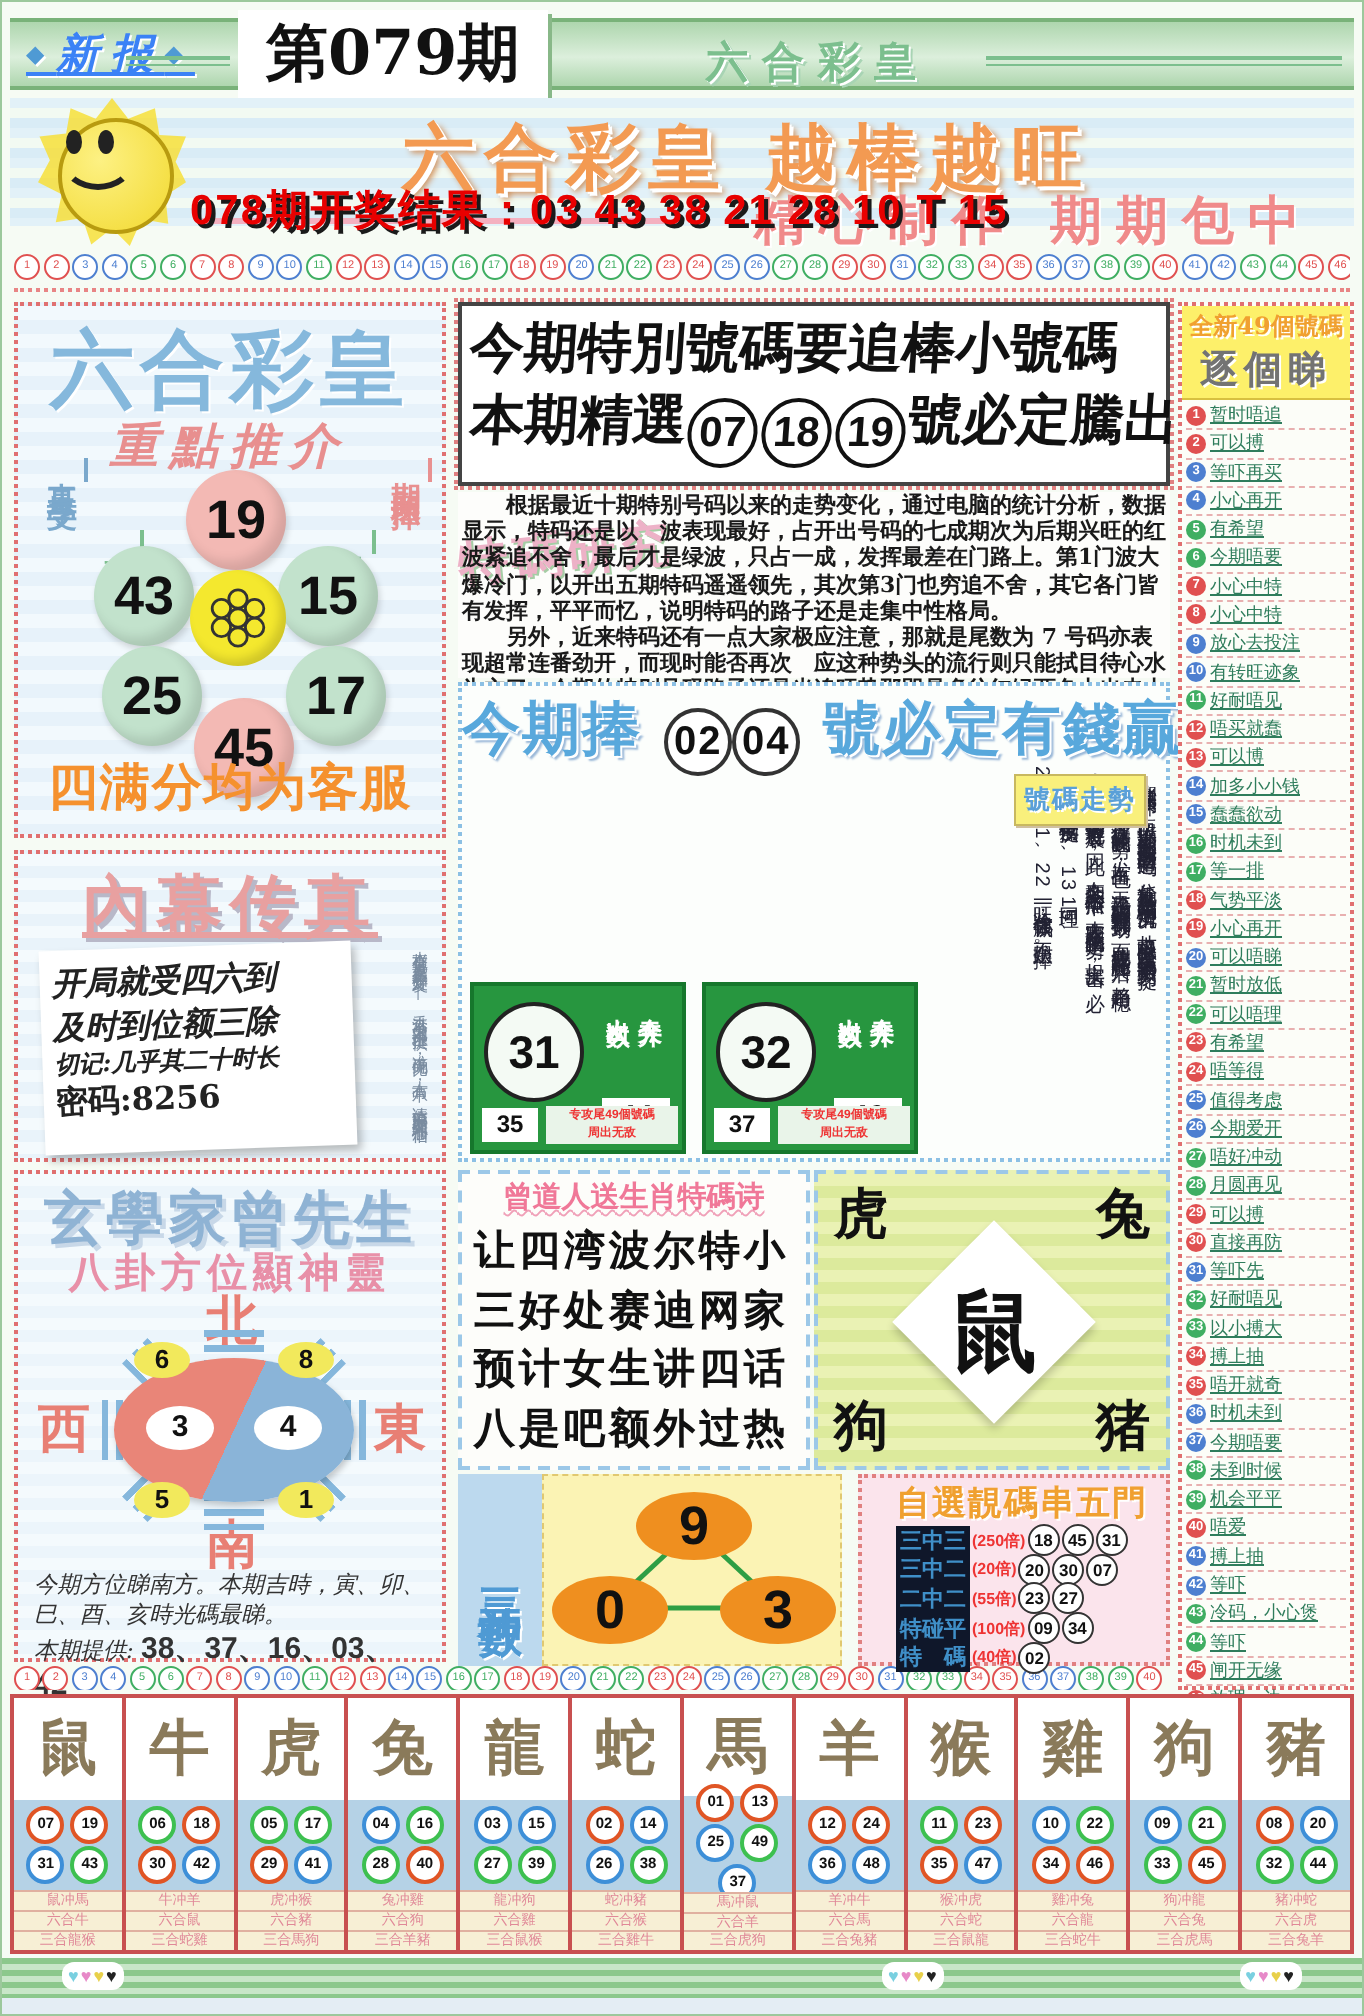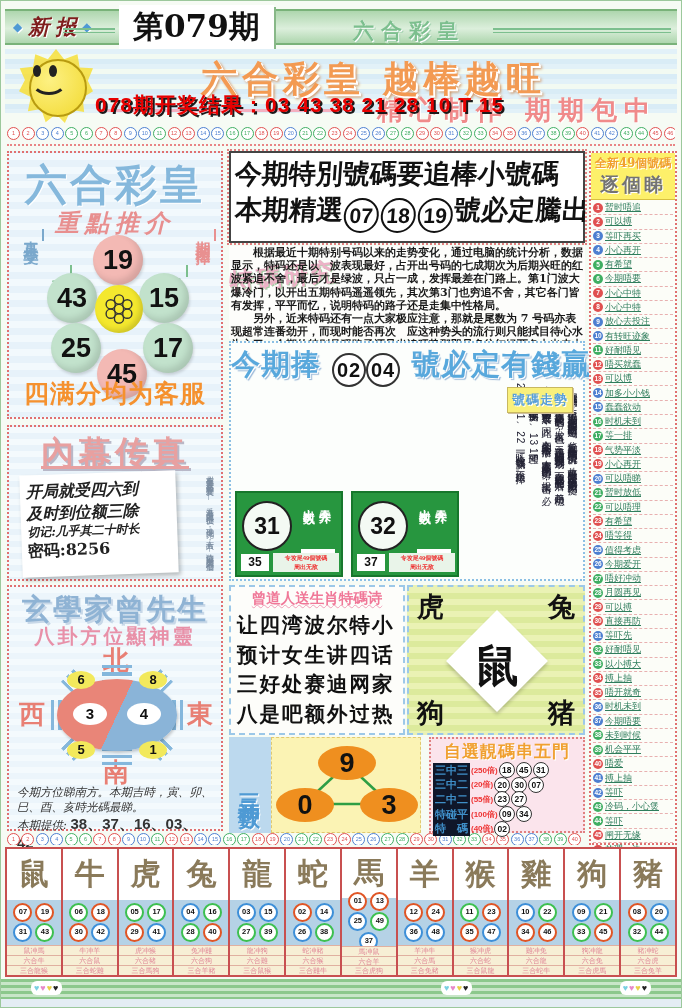--- a/index.html
+++ b/index.html
@@ -1,21 +1,21 @@
 <!DOCTYPE html>
 <html><head>
 <meta charset="utf-8">
 <style>
   html,body{margin:0;padding:0;background:#dfe9f0;}
   #page{position:relative;width:682px;height:1008px;background:#f6fbf4;overflow:hidden;
         font-family:"Liberation Sans","DejaVu Sans",sans-serif;border:1px solid #9cc89c;box-sizing:border-box;}
   .abs{position:absolute;box-sizing:border-box;}
   
   .topbar{left:4px;top:8px;right:4px;height:36px;background:linear-gradient(#aed6ae,#dcefdc 55%,#aed6ae);border-top:2px solid #79b279;border-bottom:2px solid #79b279;}
-  .mast-badge{left:12px;top:12px;font:bold italic 21px "DejaVu Serif",serif;color:#7f1d1d;letter-spacing:6px;text-shadow:1px 1px 0 #fff;}
+  .mast-badge{left:12px;top:12px;font:bold italic 21px "DejaVu Serif",serif;color:#3b82f6;letter-spacing:6px;text-shadow:1px 1px 0 #fff;text-decoration:underline;}
   .mast-badge::before,.mast-badge::after{content:"◆";color:#4f9ad4;font-size:12px;vertical-align:3px;}
   .issue{left:118px;top:4px;background:#fff;padding:1px 14px;font:bold 31px "DejaVu Serif",serif;color:#111;box-shadow:2px 2px 0 #88b888;}
   .brand-top{left:352px;top:16px;font:bold 21px "DejaVu Serif",serif;color:#7cbf8e;letter-spacing:7px;text-shadow:1px 1px 0 #fff,2px 2px 0 #a8d4b4;}
   .topline{top:27px;left:492px;right:10px;height:5px;border-top:2px solid #7cbf8e;border-bottom:1px solid #7cbf8e;}
   .topline2{top:27px;left:62px;width:52px;height:5px;border-top:2px solid #7cbf8e;border-bottom:1px solid #7cbf8e;}
   
   .banner{left:4px;top:48px;right:4px;height:64px;
      background:repeating-linear-gradient(180deg,#e2f1f8 0 5px,#f2faf2 5px 10px,#d9ecf6 10px 15px);}
   .sun{left:14px;top:0px;width:74px;height:74px;}
   .sun .rays{position:absolute;inset:0;background:#f7df3a;clip-path:polygon(50% 0,61% 14%,79% 7%,82% 25%,100% 26%,93% 43%,100% 57%,86% 66%,88% 85%,70% 82%,62% 100%,50% 88%,36% 99%,30% 81%,12% 84%,16% 65%,0 57%,8% 42%,1% 26%,19% 24%,22% 7%,39% 14%);opacity:.85;}
@@ -89,21 +89,21 @@
   .poem-lines{left:6px;top:24px;font:bold 20.5px/1.44 "DejaVu Serif",serif;color:#111;letter-spacing:2px;white-space:nowrap;}
   .zoBox{left:406px;top:584px;width:178px;height:150px;border:2px dashed #9cc8e8;
      background:repeating-linear-gradient(180deg,#eaf2b4 0 6px,#dcea9c 6px 12px);}
   .zo-corner{position:absolute;font:bold 27px "DejaVu Serif",serif;color:#111;}
   .zo-diamond{position:absolute;left:52px;top:38px;width:72px;height:72px;background:#fff;transform:rotate(45deg);box-shadow:2px 2px 4px rgba(0,0,0,.2);}
   .zo-center{position:absolute;left:52px;top:50px;width:72px;text-align:center;font:bold 44px "DejaVu Serif",serif;color:#111;}
   .triLabel{left:228px;top:736px;width:42px;height:96px;background:#bcd9ee;display:flex;align-items:center;justify-content:center;}
   .triLabel span{writing-mode:vertical-rl;font:bold 22px "DejaVu Serif",serif;color:#4f9ad4;letter-spacing:4px;text-shadow:1px 1px 0 #fff;}
   .triArea{left:270px;top:736px;width:150px;height:96px;background:#fbf3b4;border:1px dashed #e0c870;}
   .tnum{position:absolute;width:58px;height:34px;background:#ef8f1f;border-radius:50%;font:bold 27px/34px "Liberation Sans",sans-serif;text-align:center;color:#111;}
-  .picks{left:428px;top:736px;width:156px;height:96px;background:#fbe4ec;border:2px dotted #e08080;padding:1px 2px;}
+  .picks{left:428px;top:736px;width:156px;height:96px;background:#fbe4ec;border:2px dotted #e08080;padding:1px 17px;}
   .picks-title{text-align:center;font:bold 17px "DejaVu Serif",serif;color:#f0a030;letter-spacing:1px;text-shadow:1px 1px 0 #fff;white-space:nowrap;}
   .prow{display:flex;align-items:center;gap:1px;height:14.6px;}
   .plabel{background:#0f172a;color:#3f8fc8;font:bold 11px "Liberation Sans",sans-serif;padding:0 2px;white-space:nowrap;}
   .podds{color:#e33;font:bold 8px "Liberation Sans",sans-serif;white-space:nowrap;}
   .pnum{width:14px;height:14px;border:1px solid #333;border-radius:50%;background:#fff;font:bold 8.5px/14px "Liberation Sans",sans-serif;text-align:center;color:#111;flex:0 0 auto;}
   
   .sidebar{left:588px;top:150px;width:88px;height:694px;border:2px dotted #e07070;background:#fcfdf8;}
   .sb-head{background:#fdf06a;border-bottom:1px solid #d8c040;text-align:center;padding:2px 0 1px;}
   .sb-h1{font:bold 12px "DejaVu Serif",serif;color:#f0a030;text-shadow:1px 1px 0 #fff;white-space:nowrap;}
   .sb-h2{font:bold 19px "DejaVu Serif",serif;color:#737373;letter-spacing:3px;text-shadow:1px 1px 0 #fff;}
@@ -356,22 +356,22 @@
       <div class="count">46</div>
       <div class="corner">37</div>
       <div class="rnote"><span>专攻尾49個號碼</span><br><span>周出无敌</span></div>
     </div>
   </div>
 
   <div class="abs poemBox">
     <div class="abs poem-title">曾道人送生肖特碼诗</div>
     <div class="abs poem-lines">
       <div>让四湾波尔特小</div>
+      <div>三好处赛迪网家</div>
       <div>预计女生讲四话</div>
-      <div>三好处赛迪网家</div>
       <div>八是吧额外过热</div>
     </div>
   </div>
   <div class="abs zoBox">
     <div class="zo-corner" style="left:8px;top:2px">虎</div>
     <div class="zo-corner" style="right:8px;top:2px">兔</div>
     <div class="zo-corner" style="left:8px;bottom:2px">狗</div>
     <div class="zo-corner" style="right:8px;bottom:2px">猪</div>
     <div class="zo-diamond"></div>
     <div class="zo-center">鼠</div>

